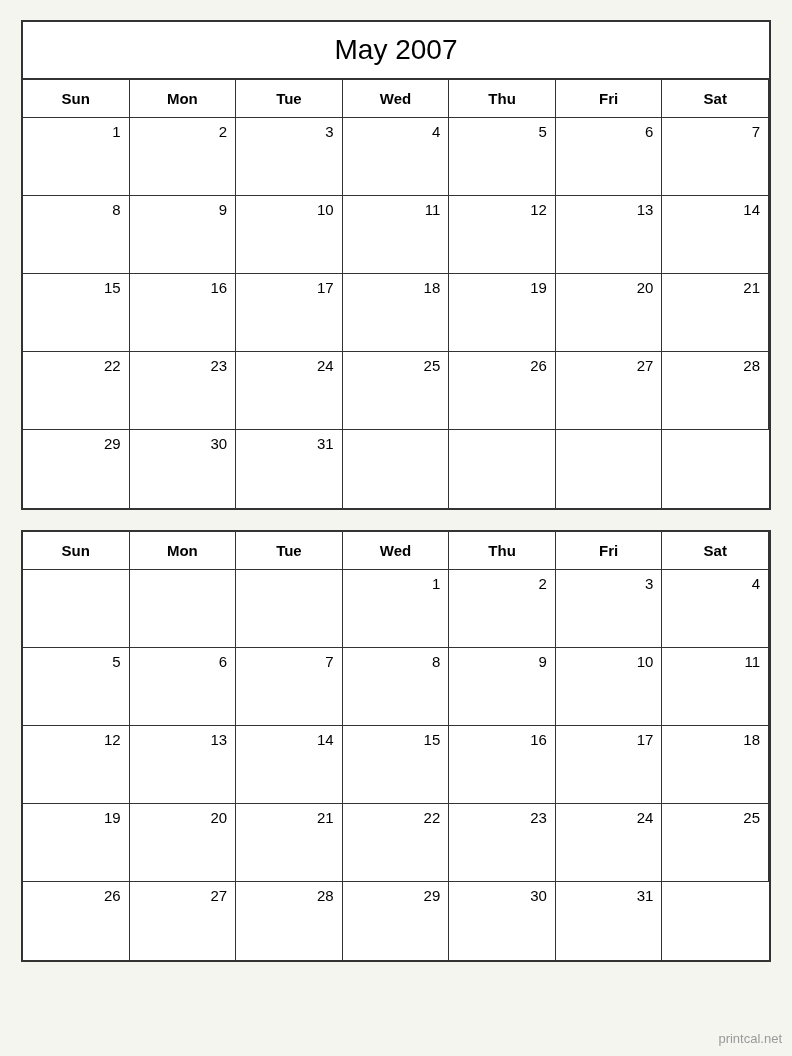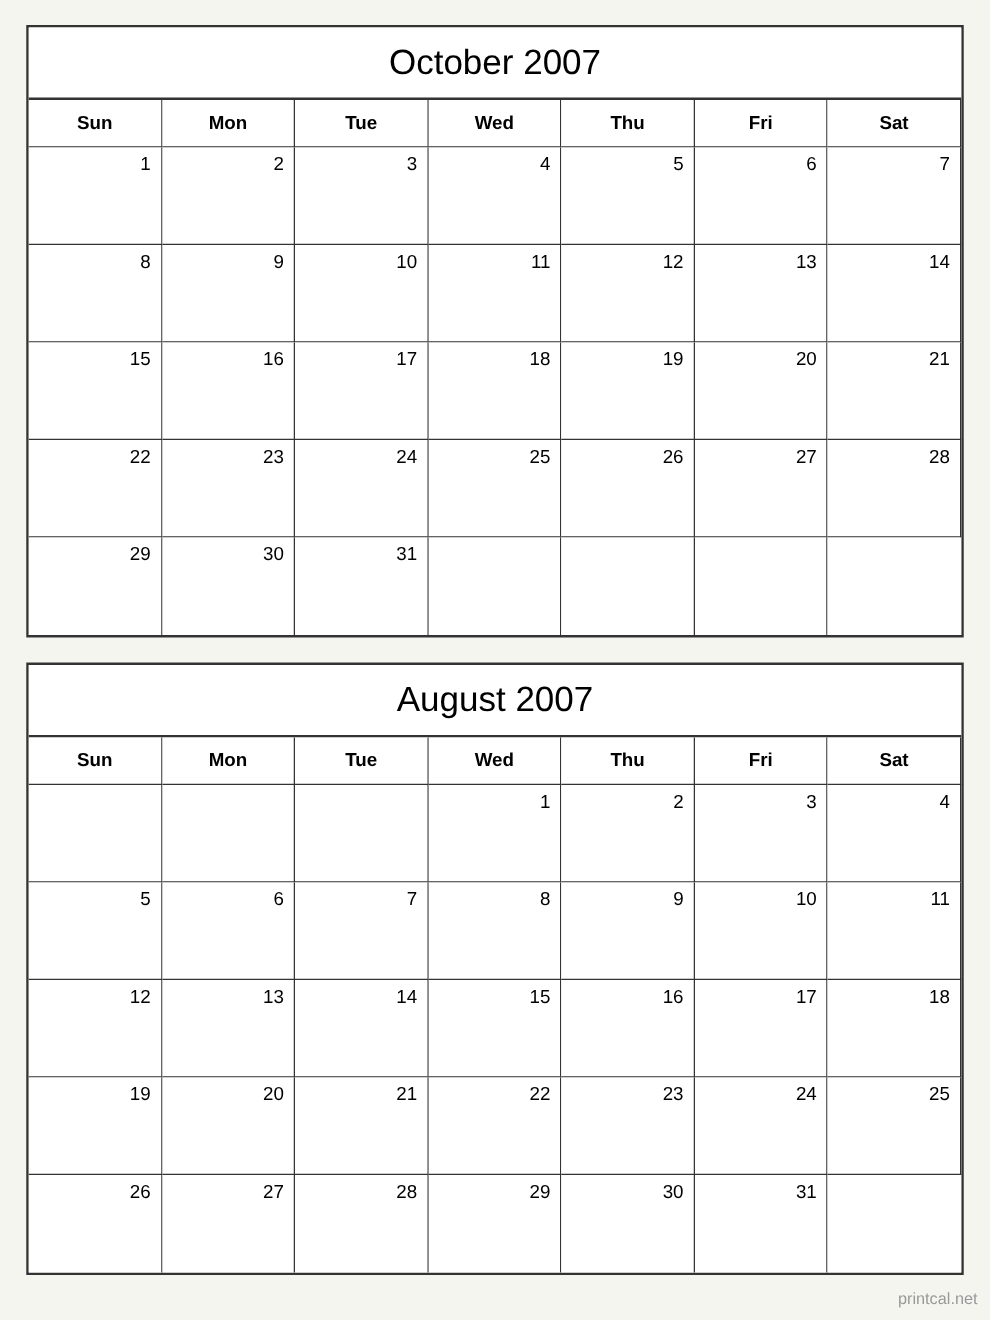--- a/index.html
+++ b/index.html
@@ -79,21 +79,21 @@
       bottom: 10px;
       right: 10px;
       font-size: 13px;
       color: #999;
     }
   </style>
 </head>
 <body>
 
 <div class="calendar">
-  <div class="calendar-title">October 2007</div>
+  <div class="calendar-title">May 2007</div>
   <div class="calendar-grid">
 
     <div class="day-header">Sun</div>
     <div class="day-header">Mon</div>
     <div class="day-header">Tue</div>
     <div class="day-header">Wed</div>
     <div class="day-header">Thu</div>
     <div class="day-header">Fri</div>
     <div class="day-header">Sat</div>
 
@@ -129,21 +129,20 @@
       <div class="day-cell" style="border-bottom: none;">30</div>
       <div class="day-cell" style="border-bottom: none;">31</div>
       <div class="day-cell empty" style="border-bottom: none;"></div>
       <div class="day-cell empty" style="border-bottom: none;"></div>
       <div class="day-cell empty" style="border-bottom: none;"></div>
       <div class="day-cell empty" style="border-bottom: none;"></div>
     </div>
 </div>
 
 <div class="calendar">
-  <div class="calendar-title">August 2007</div>
   <div class="calendar-grid">
 
     <div class="day-header">Sun</div>
     <div class="day-header">Mon</div>
     <div class="day-header">Tue</div>
     <div class="day-header">Wed</div>
     <div class="day-header">Thu</div>
     <div class="day-header">Fri</div>
     <div class="day-header">Sat</div>
 

